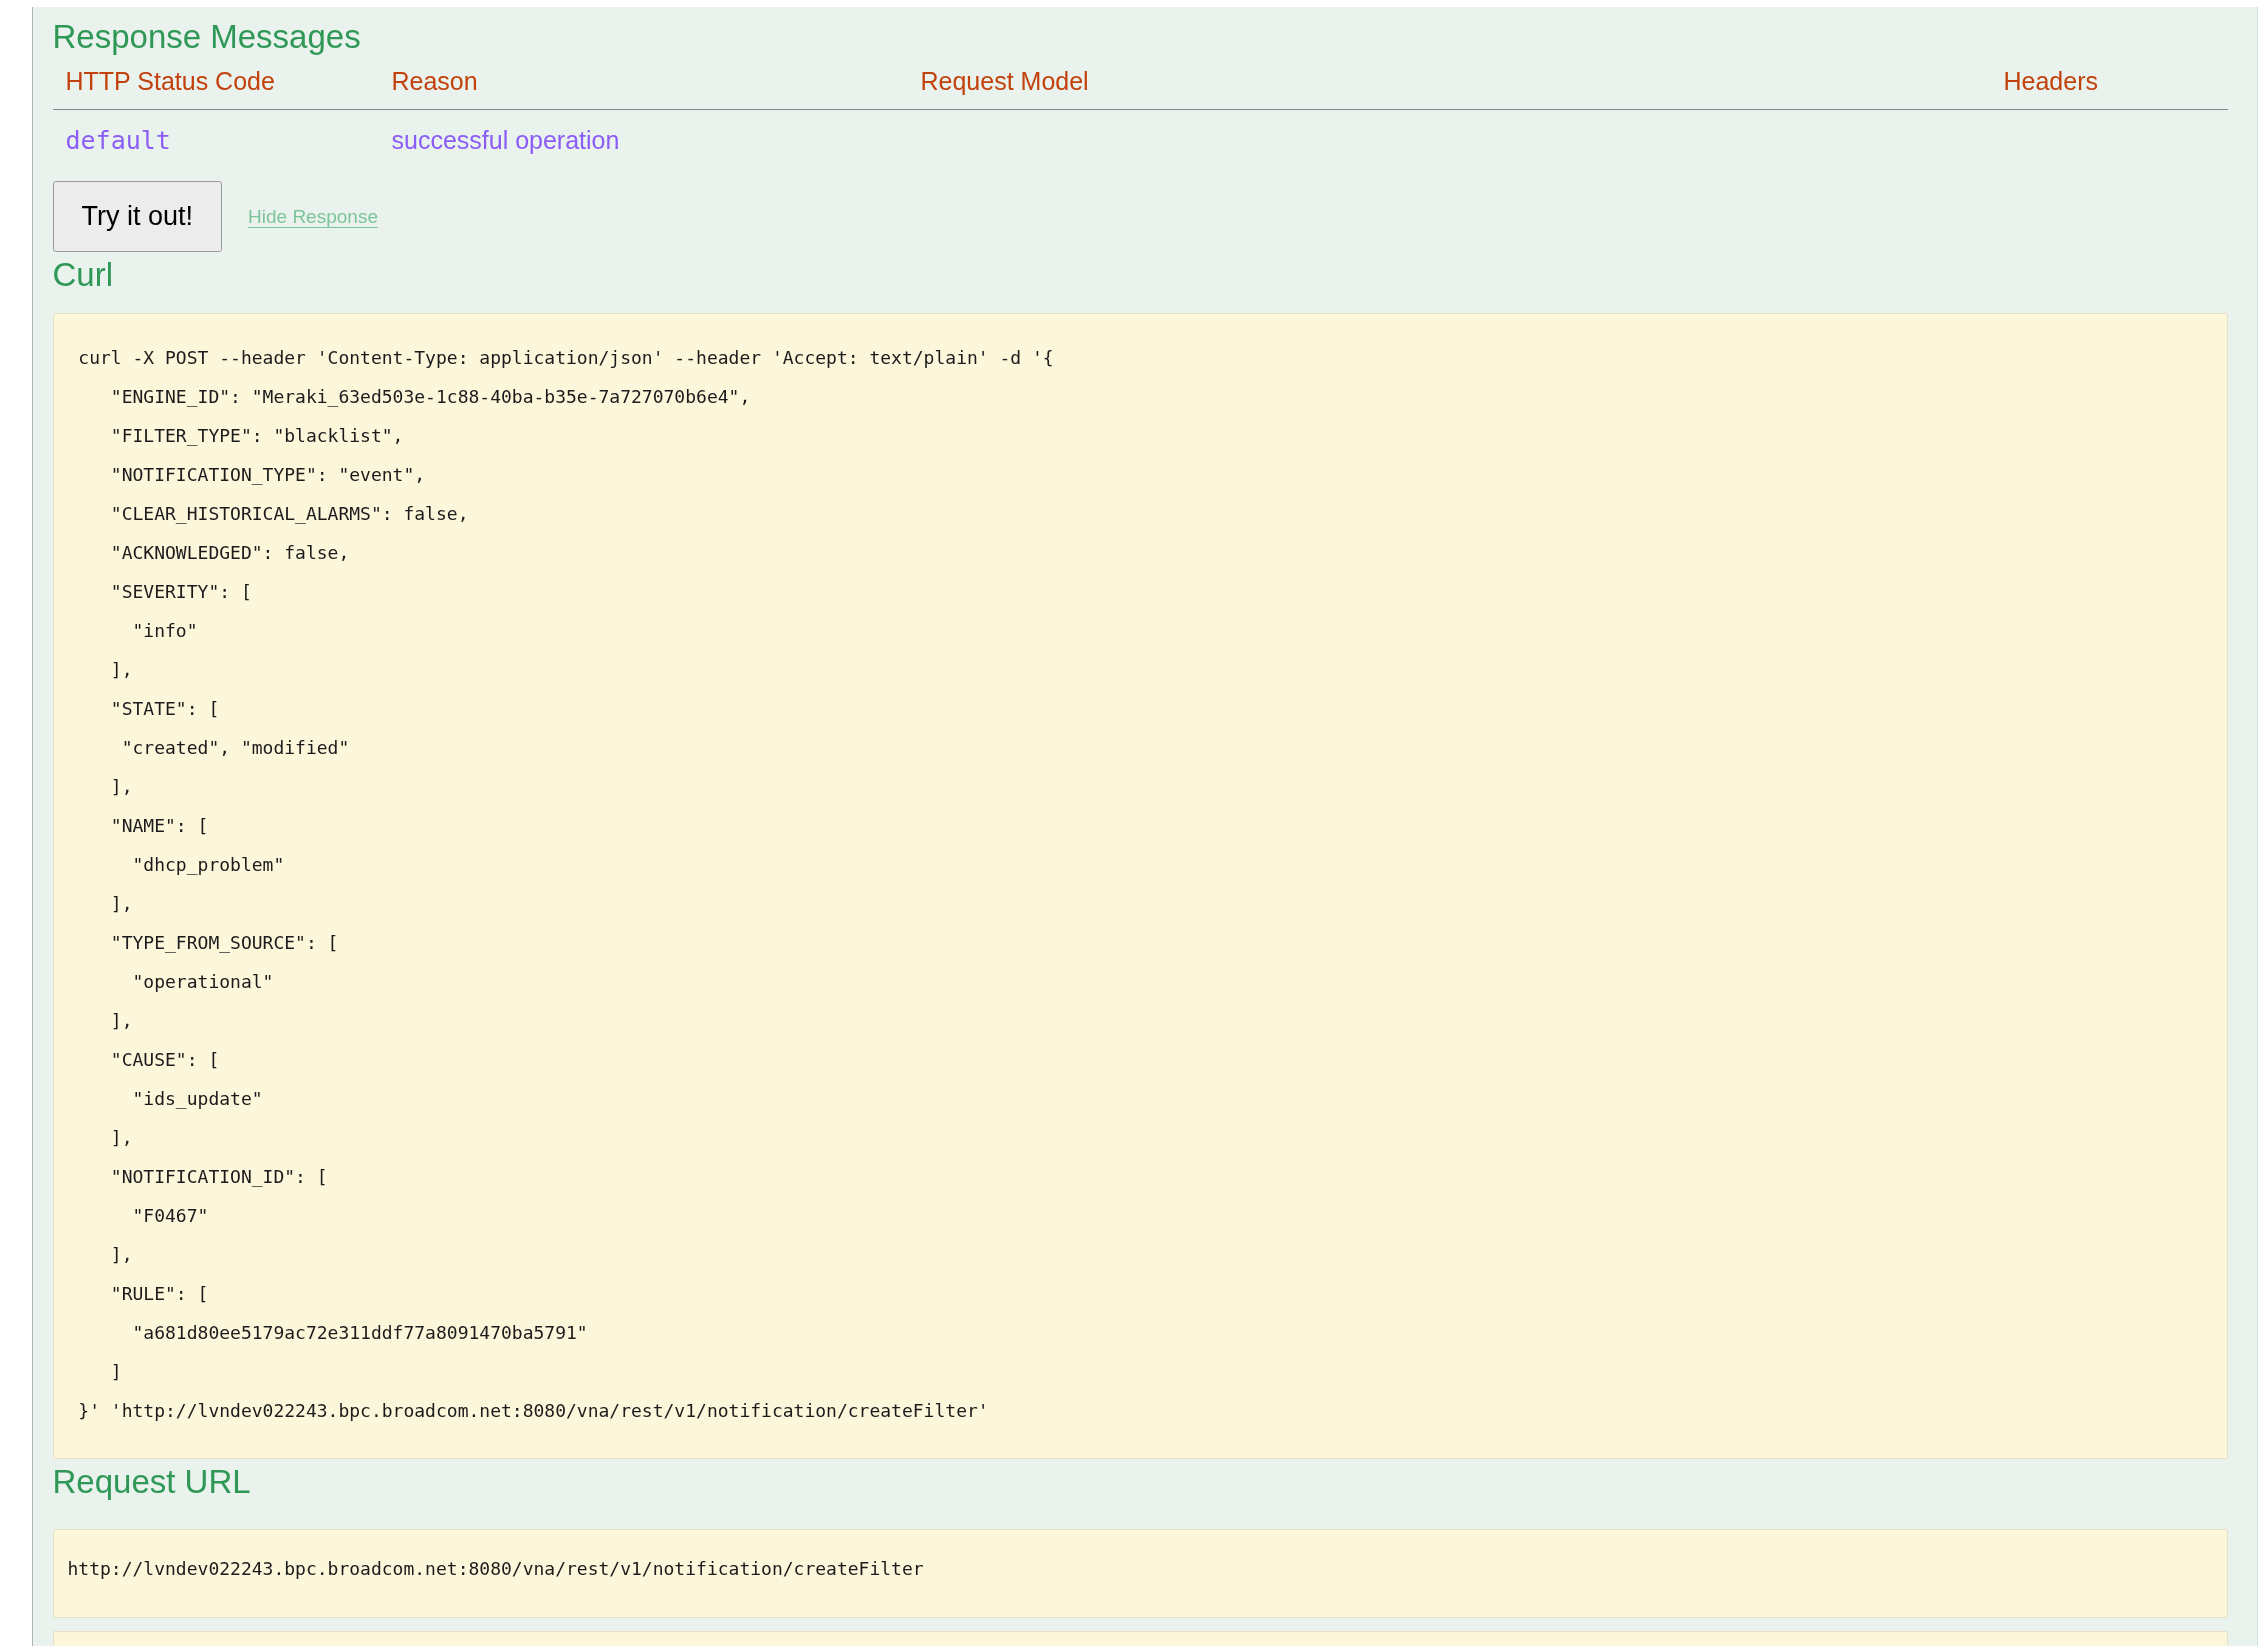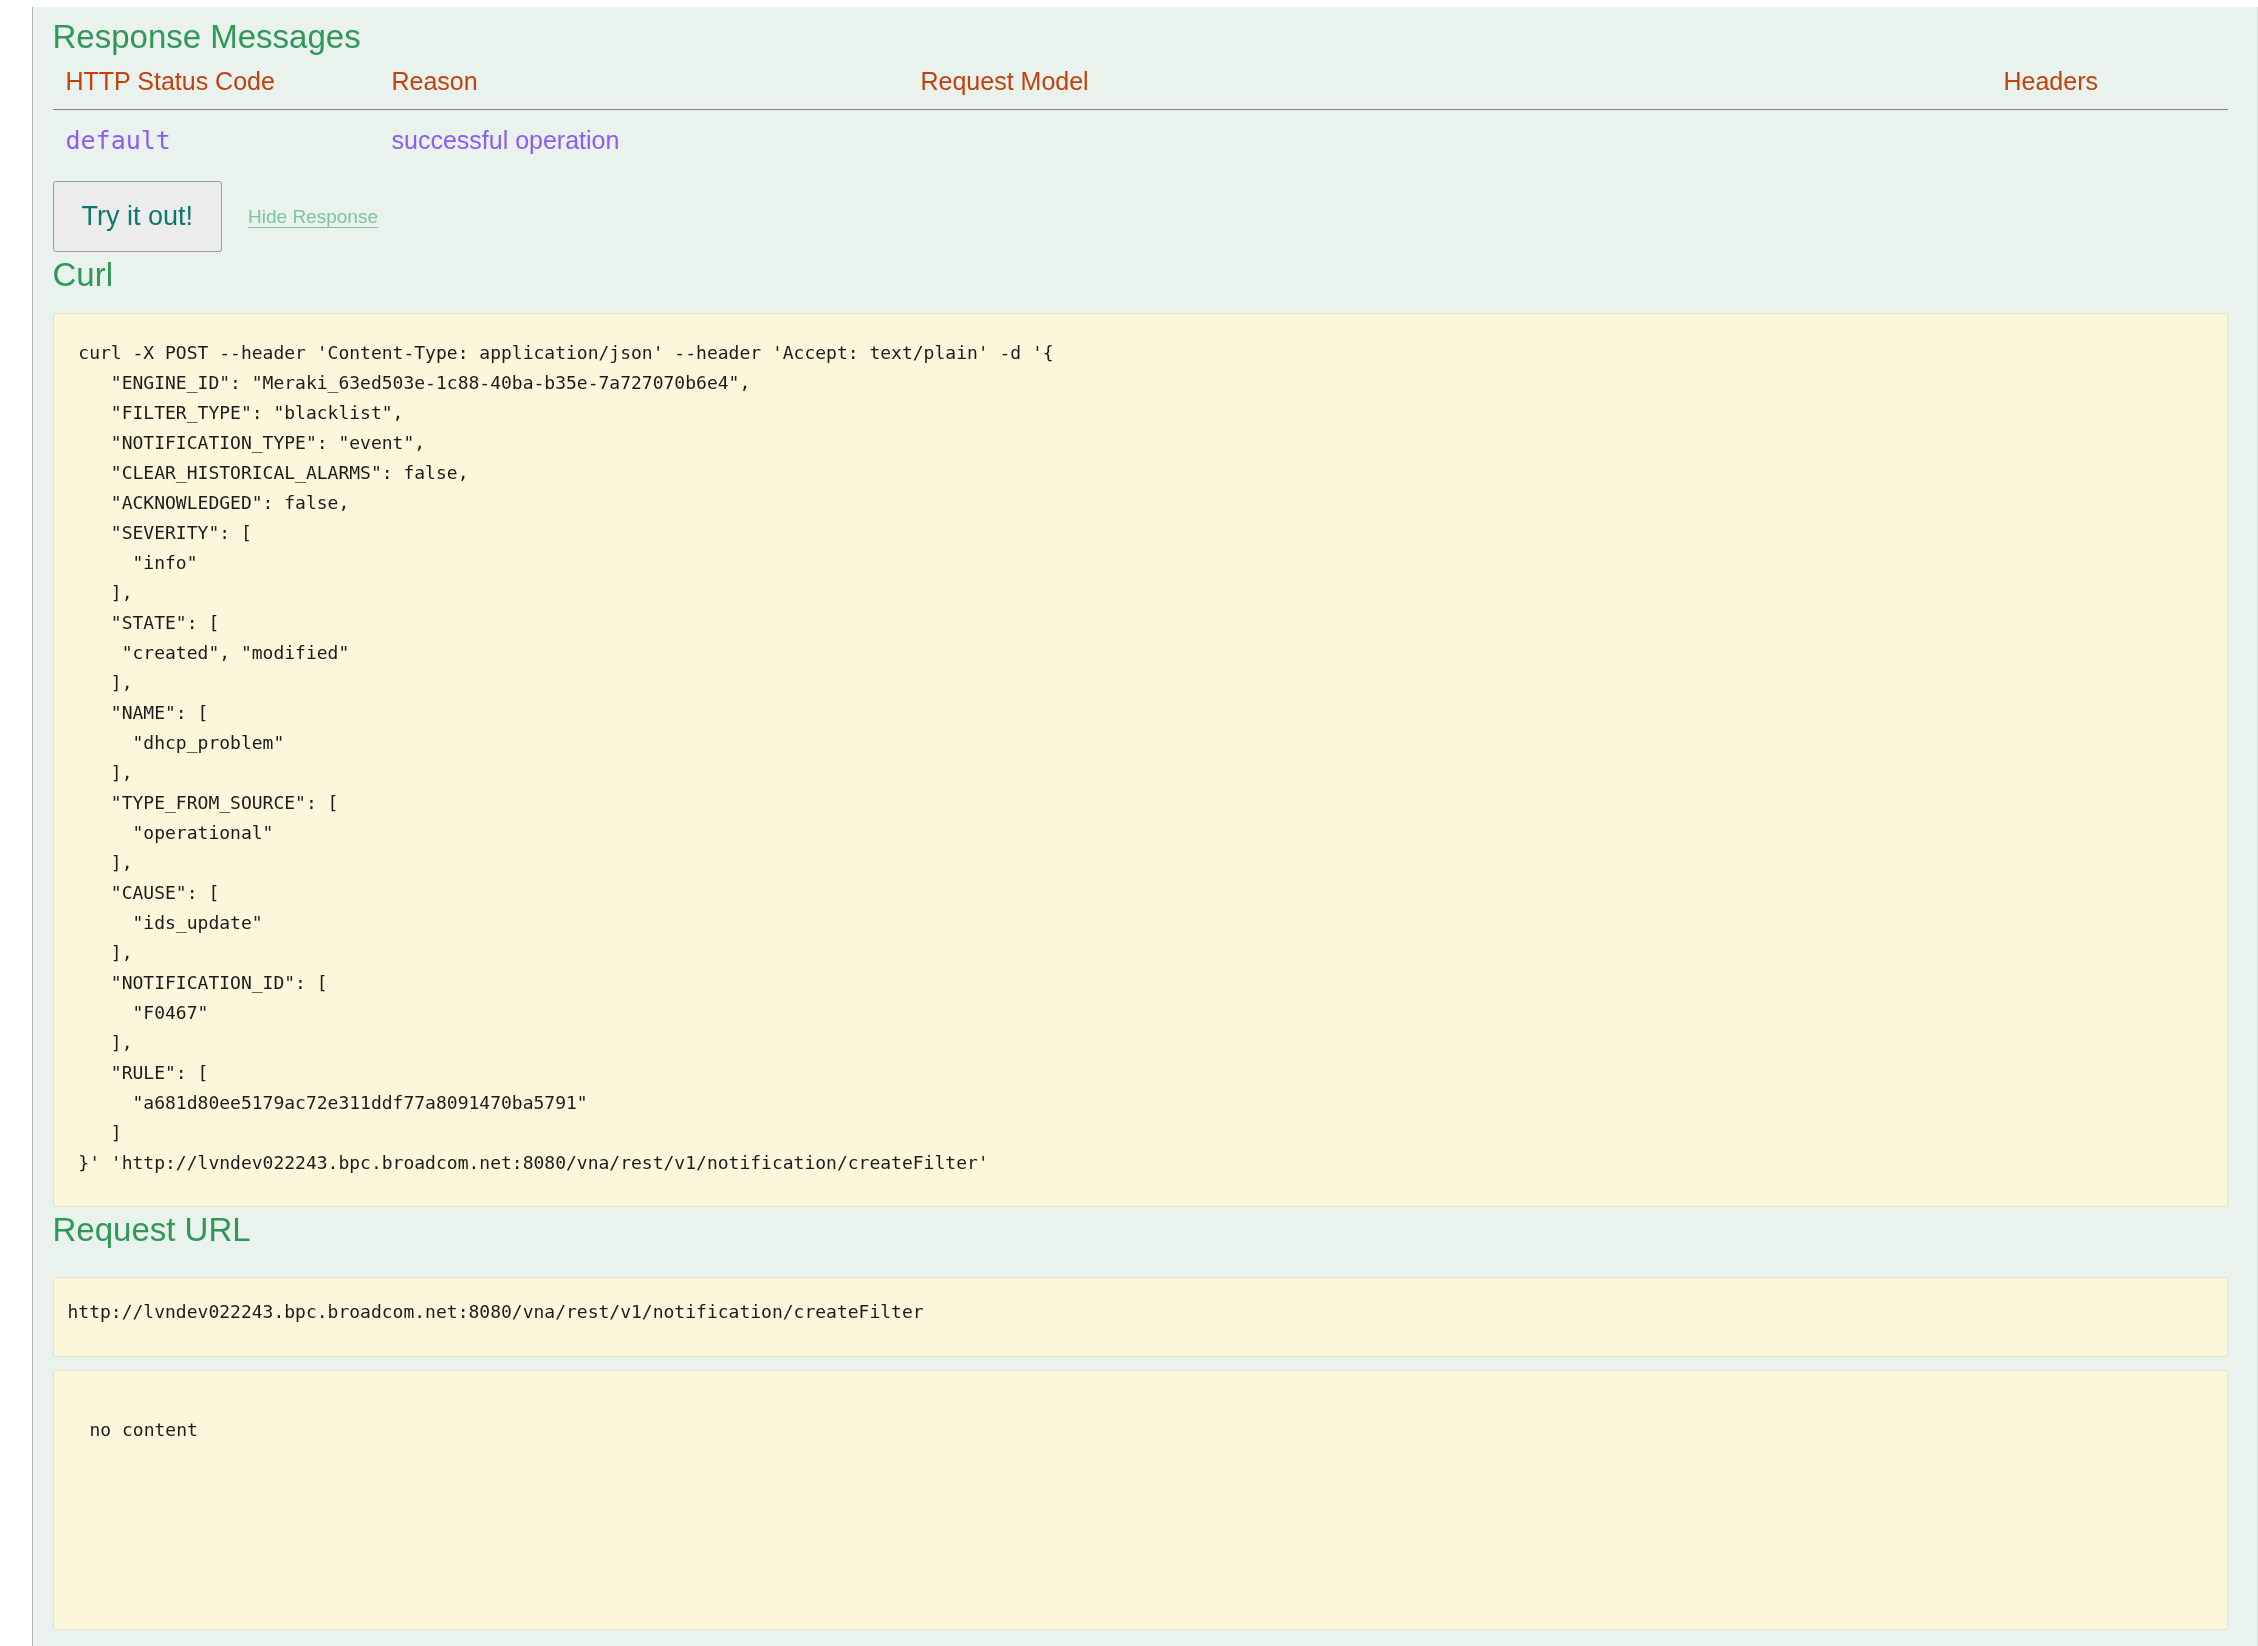--- a/index.html
+++ b/index.html
@@ -62,41 +62,41 @@
   }
 
   .actions-row {
     margin-top: 7.4px;
     display: flex;
     align-items: center;
   }
   .try-btn {
     font-family: "Liberation Sans", sans-serif;
     font-size: 27px;
-    color: #0f766e;
+    color: #000000;
     background: #ececec;
     border: 1.9px solid #9a9a9a;
     border-radius: 2.8px;
     padding: 18.6px 28px;
     margin-right: 26px;
     cursor: pointer;
   }
   .hide-link {
     font-size: 19px;
     color: #7cc49a;
     text-decoration: underline;
     text-underline-offset: 3.7px;
     cursor: pointer;
   }
 
   .curl-heading { margin-top: 28px; }
   pre.snippet {
     font-family: "DejaVu Sans Mono", monospace;
     font-size: 18px;
-    line-height: 30px;
+    line-height: 39px;
     color: #1b1b1b;
     background: #fcf6db;
     border: 1.9px solid #e5e0c6;
     border-radius: 1.9px;
     width: 2175px;
     margin: 0;
     white-space: pre;
     overflow: hidden;
   }
   pre.curl-block {

